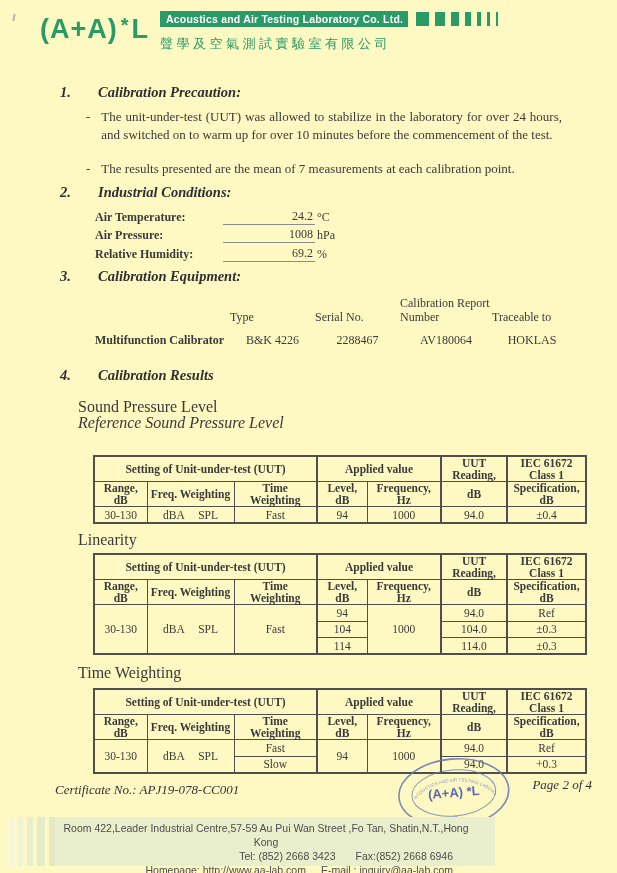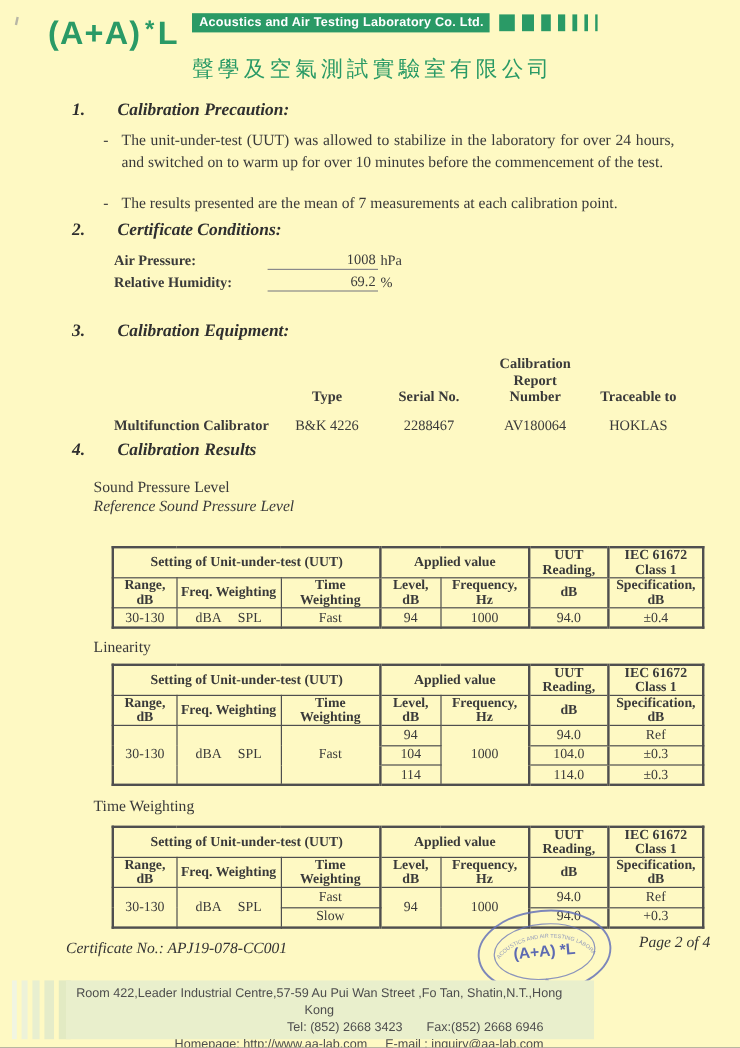--- a/index.html
+++ b/index.html
@@ -15,41 +15,41 @@
   .logo .star { vertical-align:6px; font-size:20px; margin:0 2px 0 3px; }
   .header-right { margin-top:3px; }
   .banner-row { display:flex; align-items:center; gap:8px; }
   .banner { background:var(--green); color:#fff; font-family:"Liberation Sans", sans-serif; font-weight:bold; font-size:10.5px; padding:2px 5px 2px 6px; letter-spacing:0.2px; white-space:nowrap; }
   .bars { display:flex; align-items:center; gap:6px; }
   .bars span { display:inline-block; height:14px; background:var(--green); }
   .bars span:nth-child(1){width:13px;} .bars span:nth-child(2){width:10px;}
   .bars span:nth-child(3){width:8px;}  .bars span:nth-child(4){width:6px;}
   .bars span:nth-child(5){width:4px;}  .bars span:nth-child(6){width:3px;}
   .bars span:nth-child(7){width:2px;}
-  .chinese { color:var(--green); font-size:18px; letter-spacing:3.5px; margin-top:18px; font-family:"Liberation Sans", sans-serif; }
+  .chinese { color:var(--green); font-size:13px; letter-spacing:3.5px; margin-top:8px; font-family:"Liberation Sans", sans-serif; }
   .scan-mark { position:absolute; left:13px; top:14px; width:2px; height:7px; background:#9a9a9a; transform:rotate(12deg); opacity:.7; }
   
   .sec-head { position:absolute; left:60px; font-weight:bold; font-style:italic; font-size:14.5px; color:#2f2f2f; display:flex; }
   .sec-head .num { width:38px; }
   
   .bullet { position:absolute; left:86px; width:476px; display:flex; gap:11px; font-size:13px; line-height:17.5px; }
   .bullet .txt { flex:1; text-align:justify; }
   
   .conds { position:absolute; left:95px; top:206px; font-size:12px; }
   .cond-row { display:flex; align-items:flex-end; height:18.5px; }
   .cond-row .lbl { width:128px; font-weight:bold; }
   .cond-row .val { width:92px; border-bottom:1px solid #8a8a8a; text-align:right; padding-right:2px; }
   .cond-row .unit { margin-left:2px; }
   
   .equip { position:absolute; left:95px; top:297px; display:grid; grid-template-columns:135px 85px 85px 92px 80px; font-size:12px; row-gap:9px; }
-  .equip .h { font-weight:bold; text-align:center; align-self:end; line-height:13.5px; }
+  .equip .h { font-weight:normal; align-self:end; line-height:13.5px; }
   .equip .c { text-align:center; }
   .equip .name { font-weight:bold; text-align:left; }
   
-  .sub-label { position:absolute; left:78px; font-size:13px; color:#3a3a3a; }
+  .sub-label { position:absolute; left:78px; font-size:16px; color:#3a3a3a; }
   
   table.res { position:absolute; left:93px; border-collapse:collapse; table-layout:fixed; width:492px; font-size:11.5px; }
   table.res col:nth-child(1){width:53px;} table.res col:nth-child(2){width:87px;}
   table.res col:nth-child(3){width:83px;} table.res col:nth-child(4){width:50px;}
   table.res col:nth-child(5){width:74px;} table.res col:nth-child(6){width:66px;}
   table.res col:nth-child(7){width:79px;}
   table.res, table.res th, table.res td { border:1px solid #4f4f4f; }
   table.res { border-width:2px; }
   table.res th, table.res td { height:16.5px; padding:0 2px; text-align:center; font-weight:normal; }
   table.res th { font-weight:bold; }
@@ -106,23 +106,28 @@
     <span class="dash">-</span>
     <span class="txt">The unit-under-test (UUT) was allowed to stabilize in the laboratory for over 24 hours, and switched on to warm up for over 10 minutes before the commencement of the test.</span>
   </div>
   <div class="bullet" style="top:160px;">
     <span class="dash">-</span>
     <span class="txt">The results presented are the mean of 7 measurements at each calibration point.</span>
   </div>
 
   <div class="sec-head" style="top:184px;">
     <span class="num">2.</span>
-    <span>Certificate Conditions:</span>
+    <span>Industrial Conditions:</span>
   </div>
   <div class="conds">
+    <div class="cond-row">
+      <span class="lbl">Air Temperature:</span>
+      <span class="val">24.2</span>
+      <span class="unit">°C</span>
+    </div>
     <div class="cond-row">
       <span class="lbl">Air Pressure:</span>
       <span class="val">1008</span>
       <span class="unit">hPa</span>
     </div>
     <div class="cond-row">
       <span class="lbl">Relative Humidity:</span>
       <span class="val">69.2</span>
       <span class="unit">%</span>
     </div>

